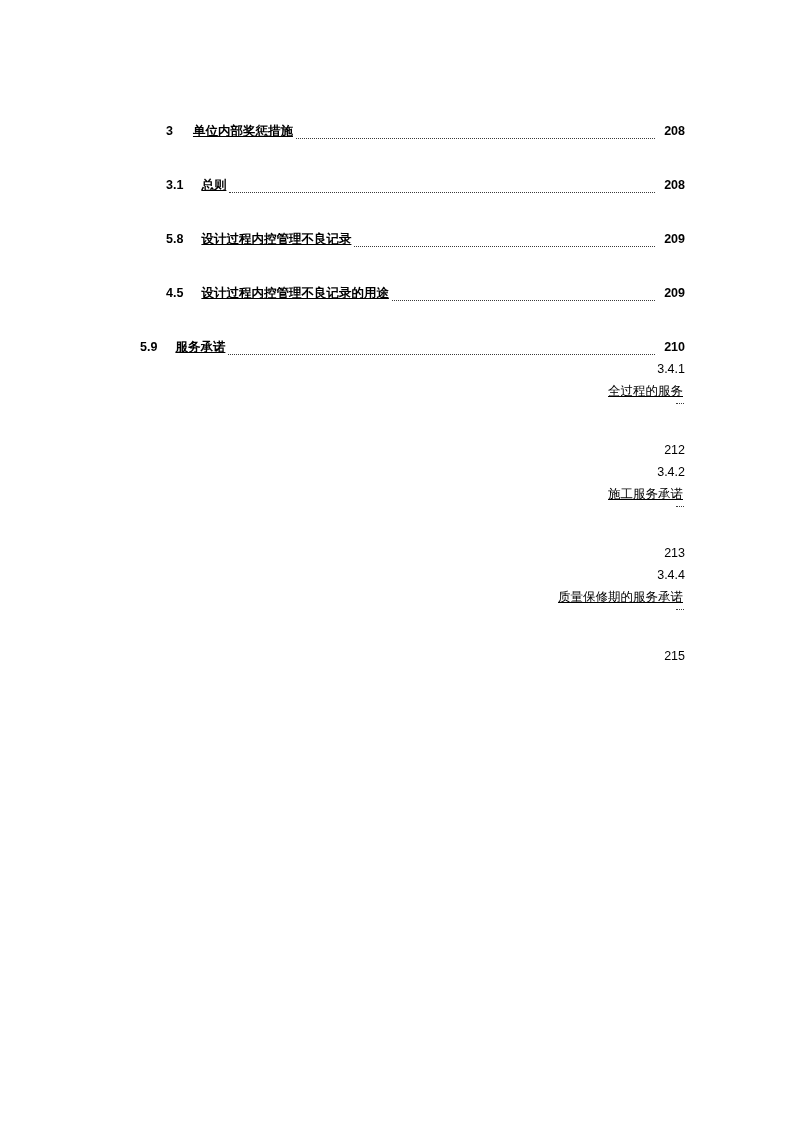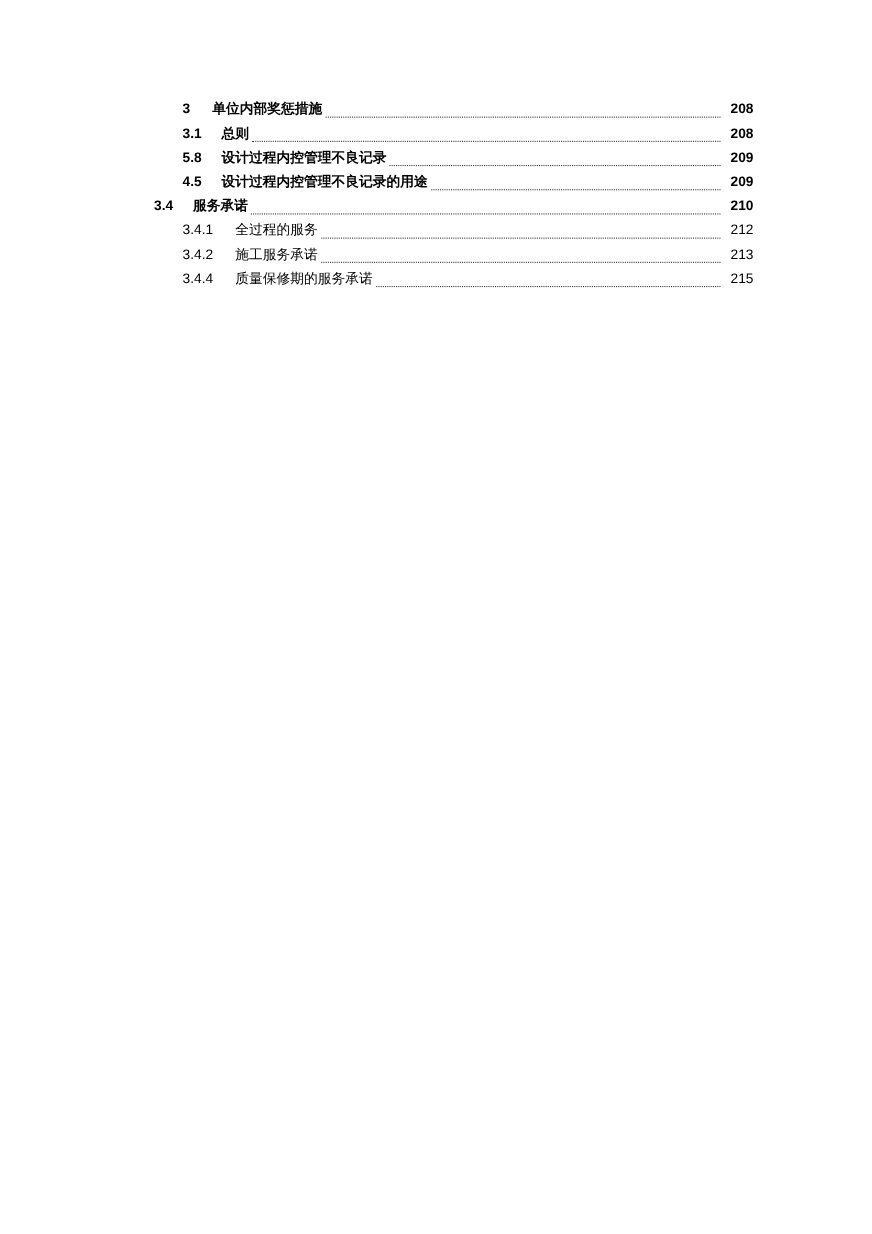--- a/index.html
+++ b/index.html
@@ -36,41 +36,43 @@
     color: #000000;
     white-space: nowrap;
   }
   .toc-entry .num {
     display: inline-block;
     flex: 0 0 auto;
   }
   .toc-entry .title {
     flex: 0 0 auto;
     padding-right: 2px;
+    text-decoration: underline;
   }
   .toc-entry .leader {
     flex: 1 1 auto;
     overflow: hidden;
     margin: 0 1px 3px 1px;
     border-bottom: 1px dotted #3a3a3a;
     height: 1px;
     min-width: 8px;
   }
   .toc-entry .page-num {
     flex: 0 0 auto;
     padding-left: 3px;
     text-align: right;
     min-width: 26px;
+    margin-top: 32px;
   }
 
   
   .lvl-1 { padding-left: 58px; }
   .lvl-1b { padding-left: 58px; }
   .lvl-2 { padding-left: 32px; }
-  .lvl-3 { padding-left: 58px; }
+  .lvl-3 { padding-left: 58px; flex-direction: column; }
 
   .gap-sm { display: inline-block; width: 18px; }
   .gap-md { display: inline-block; width: 20px; }
 
   .bold { font-weight: bold; }
 </style>
 </head>
 <body>
 
 <div class="page">
@@ -97,21 +99,21 @@
         <span class="page-num">209</span>
       </div>
       <div class="toc-entry lvl-1b bold">
         <span class="num">4.5</span>
         <span class="gap-sm"></span>
         <span class="title">设计过程内控管理不良记录的用途</span>
         <span class="leader"></span>
         <span class="page-num">209</span>
       </div>
       <div class="toc-entry lvl-2 bold">
-        <span class="num">3.4</span>
+        <span class="num">5.9</span>
         <span class="gap-sm"></span>
         <span class="title">服务承诺</span>
         <span class="leader"></span>
         <span class="page-num">210</span>
       </div>
       <div class="toc-entry lvl-3">
         <span class="num">3.4.1</span>
         <span class="gap-md"></span>
         <span class="title">全过程的服务</span>
         <span class="leader"></span>

